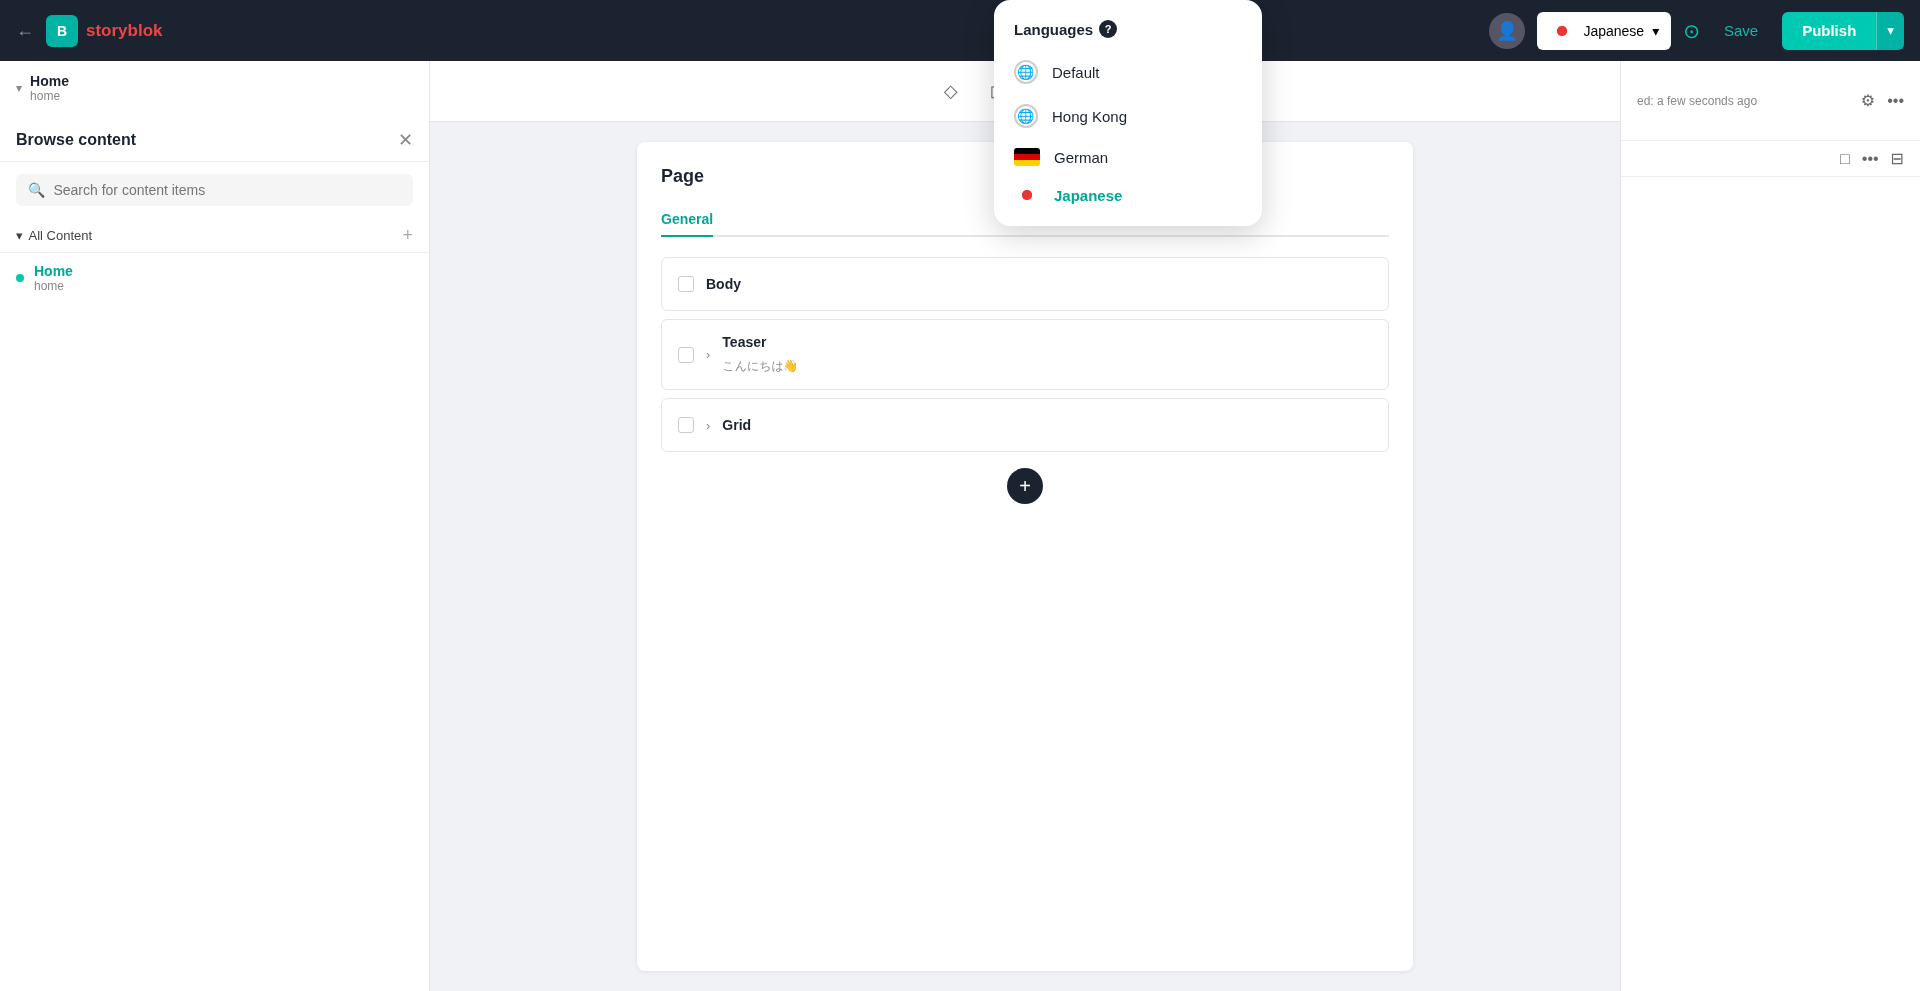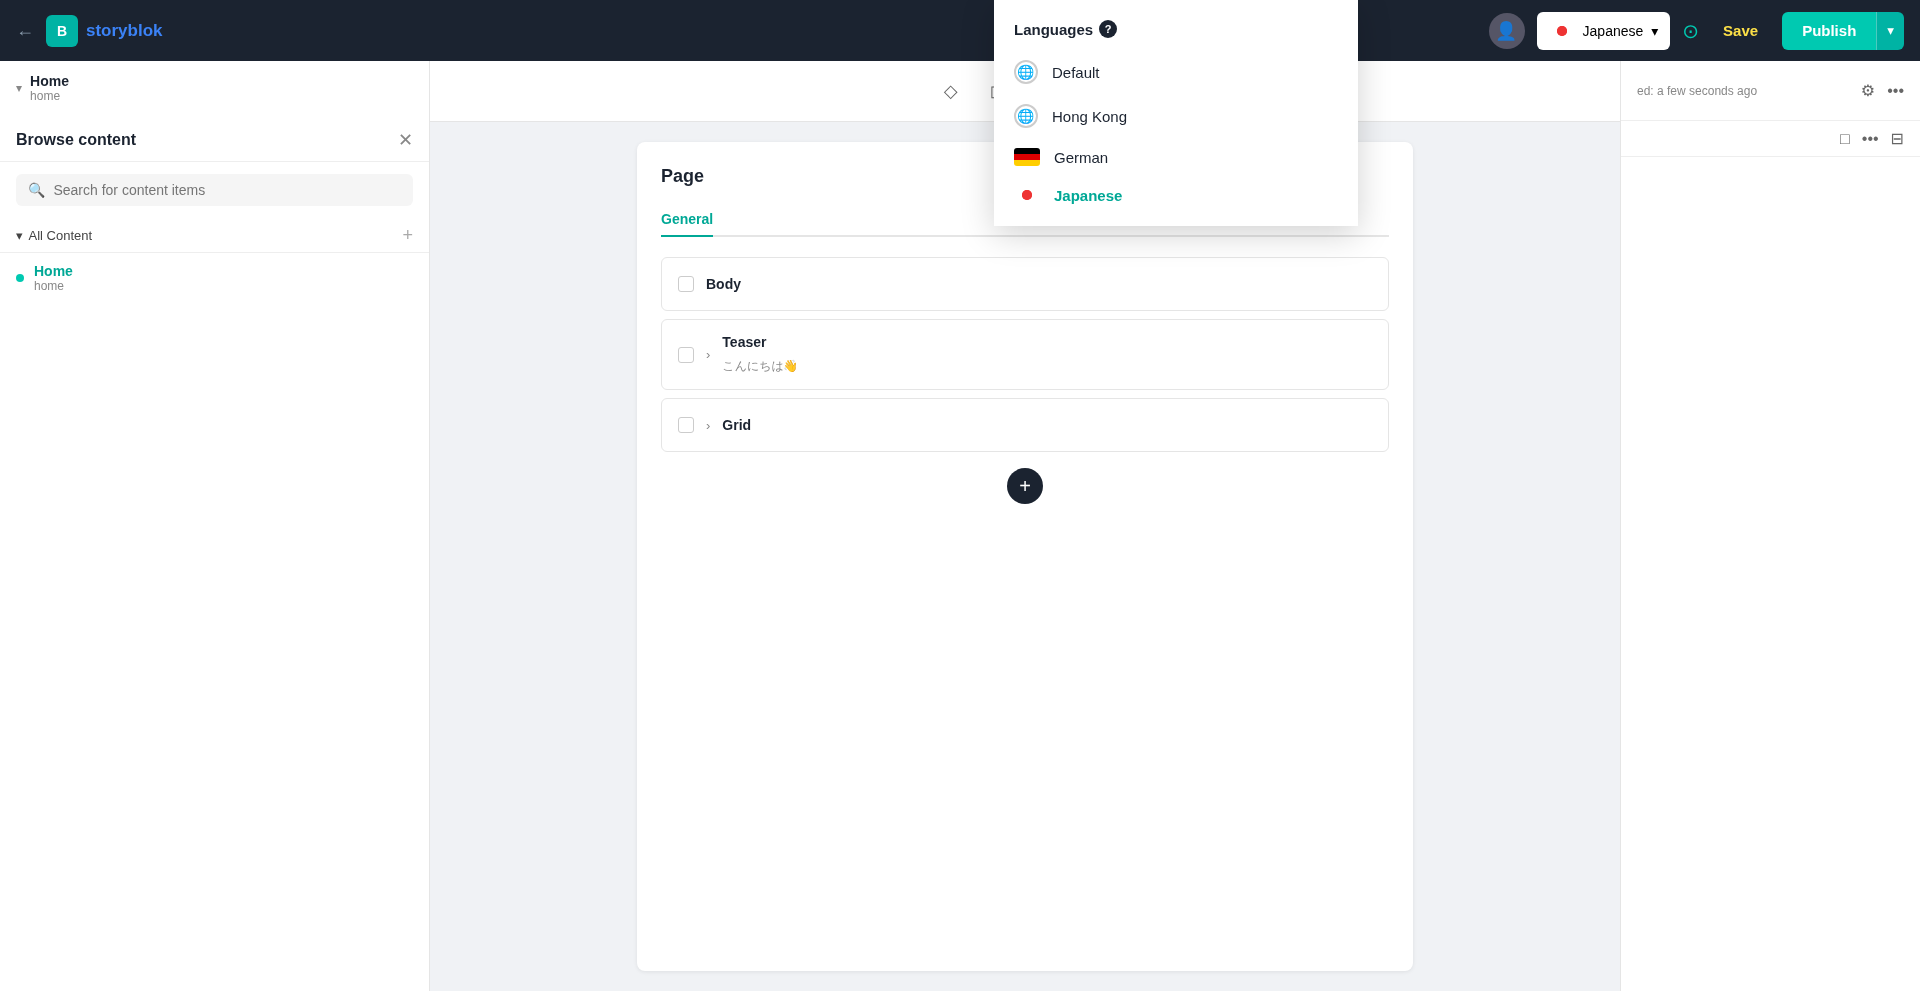--- a/index.html
+++ b/index.html
@@ -35,21 +35,21 @@
       background: #00b3a4;
       border-radius: 6px;
       display: flex;
       align-items: center;
       justify-content: center;
       font-weight: bold;
       color: white;
       font-size: 14px;
     }
     .nav-logo-text {
-      color: #3b82f6;
+      color: #ef4444;
       font-size: 17px;
       font-weight: 600;
     }
     .nav-spacer { flex: 1; }
     .nav-avatar {
       width: 36px;
       height: 36px;
       border-radius: 50%;
       background: #556;
       overflow: hidden;
@@ -72,23 +72,23 @@
       cursor: pointer;
       height: 38px;
     }
     .target-icon {
       color: #00c9b1;
       font-size: 20px;
     }
     .save-btn {
       background: none;
       border: none;
-      color: #fde047;
+      color: #14b8a6;
       font-size: 15px;
-      font-weight: 700;
+      font-weight: 400;
       cursor: pointer;
       padding: 6px 12px;
     }
     .publish-btn {
       background: #00c9b1;
       border: none;
       color: white;
       font-size: 15px;
       font-weight: 600;
       cursor: pointer;
@@ -360,21 +360,21 @@
     .right-panel {
       width: 300px;
       background: white;
       border-left: 1px solid #e5e5e5;
       flex-shrink: 0;
       display: flex;
       flex-direction: column;
     }
 
     .right-panel-header {
-      padding: 20px 16px;
+      padding: 30px 16px;
       border-bottom: 1px solid #eee;
       font-size: 12px;
       color: #888;
       display: flex;
       align-items: center;
       justify-content: space-between;
     }
     .right-panel-actions {
       display: flex;
       align-items: center;
@@ -391,23 +391,23 @@
       align-items: center;
       justify-content: flex-end;
       gap: 12px;
       padding: 8px 16px;
       border-bottom: 1px solid #eee;
     }
     .lang-dropdown-menu {
       position: absolute;
       top: 0;
       left: 994px;
-      width: 364px;
+      width: 268px;
       background: white;
-      border-radius: 0;
+      border-radius: 16px;
       box-shadow: 0 8px 32px rgba(0,0,0,0.18);
       padding: 12px 0;
       z-index: 200;
     }
     .lang-menu-header {
       display: flex;
       align-items: center;
       gap: 6px;
       padding: 8px 20px 12px;
       font-size: 15px;

